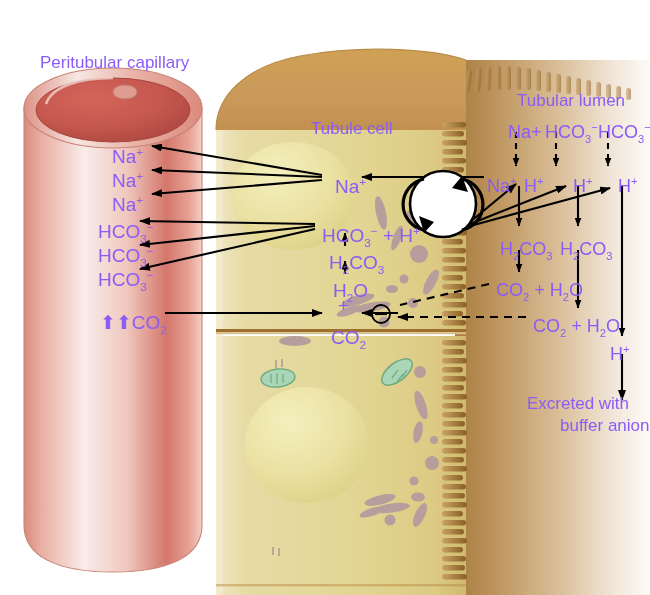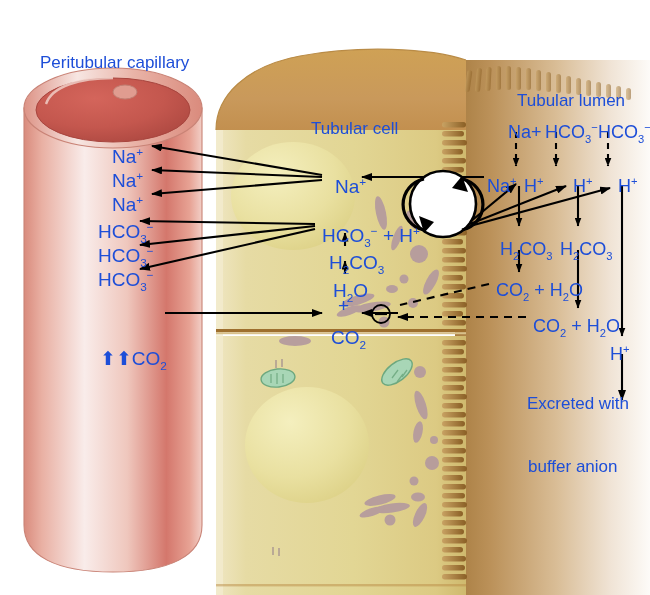--- a/index.html
+++ b/index.html
@@ -1,19 +1,19 @@
 <!DOCTYPE html>
 <html><head>
 <meta charset="utf-8">
 <style>
   html,body{margin:0;padding:0;background:#ffffff;}
   body{width:650px;height:595px;position:relative;overflow:hidden;
        font-family:"Liberation Sans",sans-serif;color:#1a1a1a;}
   #stage{position:absolute;inset:0;width:650px;height:595px;}
-  .lbl{position:absolute;white-space:nowrap;line-height:1;color:#1d4ed8;}
+  .lbl{position:absolute;white-space:nowrap;line-height:1;color:#8b5cf6;}
   .t-title{font-size:17px;}
   .t-chem{font-size:19px;}
   .t-chem-s{font-size:18px;}
   sup{font-size:0.62em;vertical-align:super;line-height:0;}
   sub{font-size:0.62em;vertical-align:sub;line-height:0;}
   svg{position:absolute;left:0;top:0;}
 </style>
 </head>
 <body>
 
@@ -288,34 +288,34 @@
       <path d="M489,284 L400,305" stroke-dasharray="8 6"></path>
       <path d="M526,317 L398,317" stroke-dasharray="8 6" marker-end="url(#ah)"></path>
       <path d="M398,313 L362,313" marker-end="url(#ah)"></path>
       <circle cx="381" cy="314" r="9" fill="none" stroke="#000" stroke-width="1.8"></circle>
       <path d="M375,314 L387,314" stroke-width="2.2"></path>
     </g>
 
   </svg>
 
   <div class="lbl t-title" style="left:40px;top:54px;">Peritubular capillary</div>
-  <div class="lbl t-title" style="left:311px;top:120px;">Tubular cell</div>
+  <div class="lbl t-title" style="left:311px;top:120px;">Tubule cell</div>
   <div class="lbl t-title" style="left:527px;top:395px;">Excreted with</div>
 
   <div class="lbl t-title" style="left:517px;top:92px;">Tubular lumen</div>
-  <div class="lbl t-title" style="left:528px;top:417px;margin-top:41px;">buffer anion</div>
+  <div class="lbl t-title" style="left:560px;top:417px;">buffer anion</div>
 
   <div id="chem-labels">
       <div class="lbl t-chem" style="left: 112px; top: 147px;">Na<sup>+</sup></div>
       <div class="lbl t-chem" style="left: 112px; top: 171px;">Na<sup>+</sup></div>
       <div class="lbl t-chem" style="left: 112px; top: 195px;">Na<sup>+</sup></div>
       <div class="lbl t-chem" style="left: 98px; top: 222px;">HCO<sub>3</sub><sup>−</sup></div>
       <div class="lbl t-chem" style="left: 98px; top: 246px;">HCO<sub>3</sub><sup>−</sup></div>
       <div class="lbl t-chem" style="left: 98px; top: 270px;">HCO<sub>3</sub><sup>−</sup></div>
-      <div class="lbl t-chem" style="left: 100px; top: 313px; margin-top: 36px;">⬆⬆CO<sub>2</sub></div>
+      <div class="lbl t-chem" style="left: 100px; top: 313px;">⬆⬆CO<sub>2</sub></div>
       <div class="lbl t-chem" style="left: 335px; top: 177px;">Na<sup>+</sup></div>
       <div class="lbl t-chem" style="left: 322px; top: 226px; text-align: center;">HCO<sub>3</sub><sup>−</sup> + H<sup>+</sup></div>
       <div class="lbl t-chem" style="left: 329px; top: 253px;">H<sub>2</sub>CO<sub>3</sub></div>
       <div class="lbl t-chem" style="left: 333px; top: 281px;">H<sub>2</sub>O</div>
       <div class="lbl t-chem" style="left: 338px; top: 296px;">+</div>
       <div class="lbl t-chem" style="left: 331px; top: 328px;">CO<sub>2</sub></div>
       <div class="lbl t-chem-s" style="left: 508px; top: 123px;">Na+</div>
       <div class="lbl t-chem-s" style="left: 545px; top: 123px;">HCO<sub>3</sub><sup>−</sup></div>
       <div class="lbl t-chem-s" style="left: 598px; top: 123px;">HCO<sub>3</sub><sup>−</sup></div>
       <div class="lbl t-chem-s" style="left: 487px; top: 177px;">Na<sup>+</sup></div>

